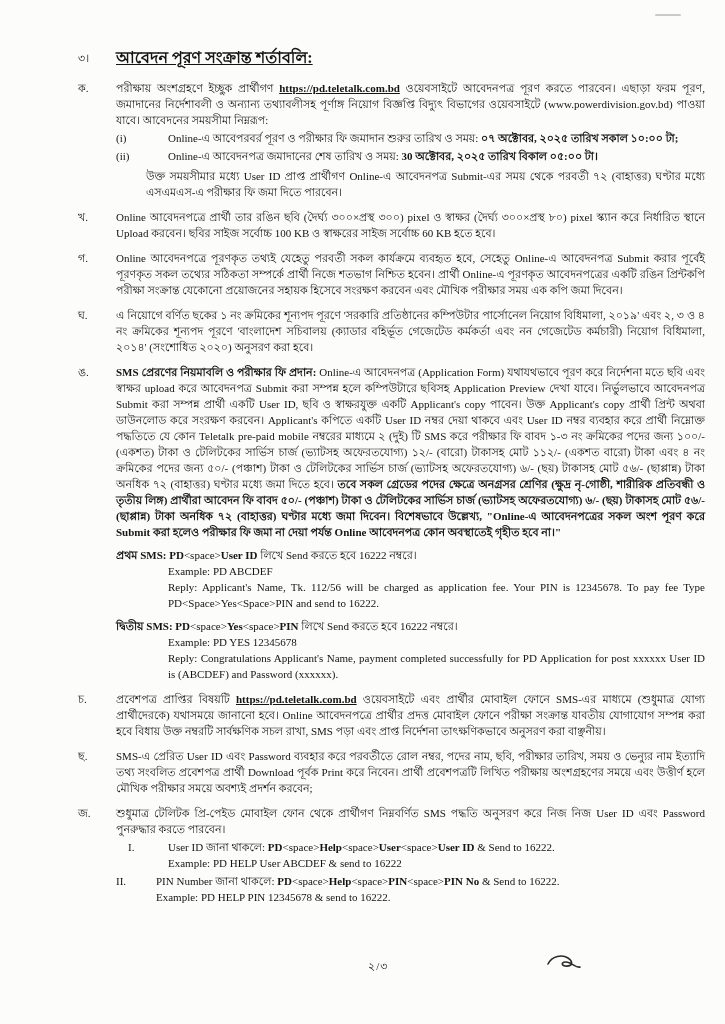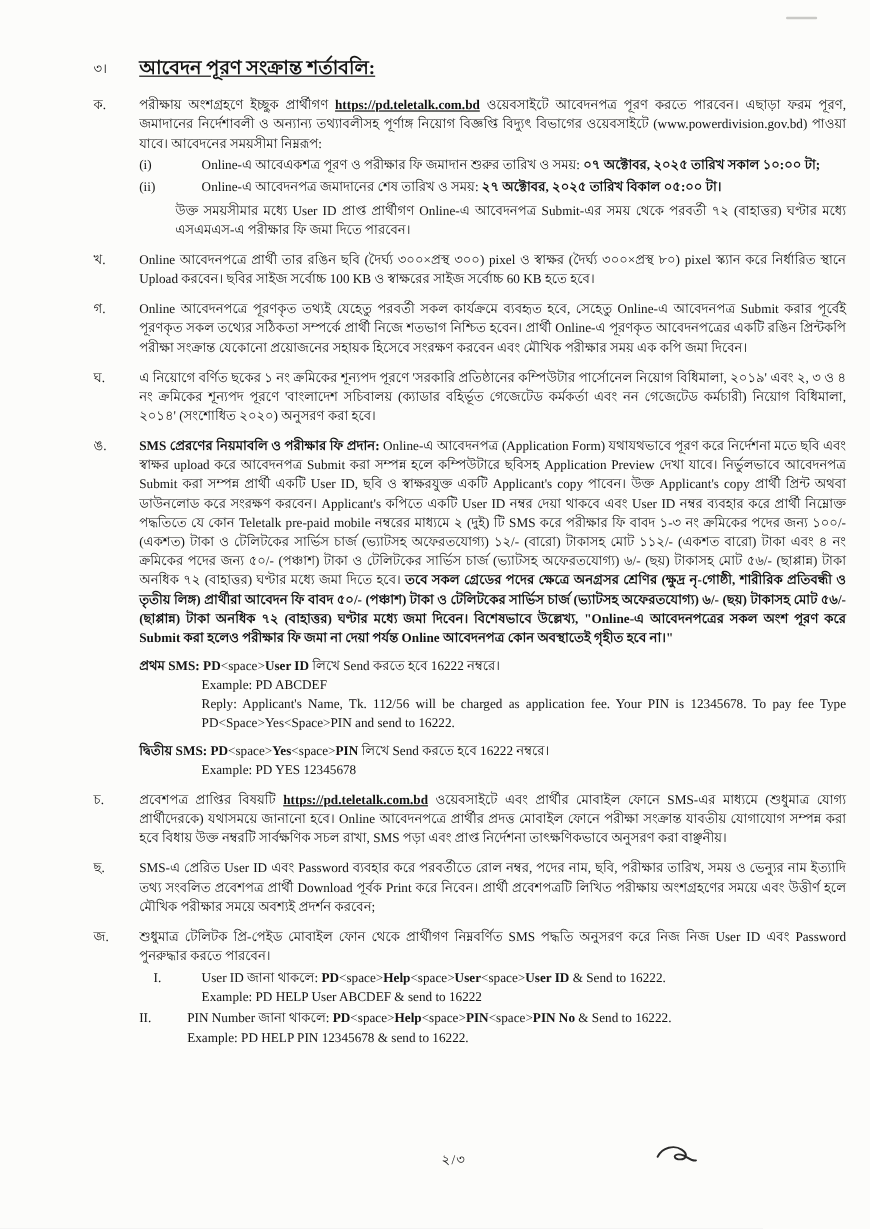--- a/index.html
+++ b/index.html
@@ -55,25 +55,25 @@
       <span class="lbl">৩।</span>
       <span class="bd"><span class="heading">আবেদন পূরণ সংক্রান্ত শর্তাবলি:</span></span>
     </div>
 
     <div class="row">
       <span class="lbl">ক.</span>
       <div class="bd">
         <div><span>পরীক্ষায় অংশগ্রহণে ইচ্ছুক প্রার্থীগণ </span><span class="b u">https://pd.teletalk.com.bd</span><span> ওয়েবসাইটে আবেদনপত্র পূরণ করতে পারবেন। এছাড়া ফরম পূরণ, জমাদানের নির্দেশাবলী ও অন্যান্য তথ্যাবলীসহ পূর্ণাঙ্গ নিয়োগ বিজ্ঞপ্তি বিদ্যুৎ বিভাগের ওয়েবসাইটে (www.powerdivision.gov.bd) পাওয়া যাবে। আবেদনের সময়সীমা নিম্নরূপ:</span></div>
         <div class="sub">
           <span class="num">(i)</span>
-          <span class="stext"><span>Online-এ আবেএকশত্র পূরণ ও পরীক্ষার ফি জমাদান শুরুর তারিখ ও সময়: </span><span class="b">০৭ অক্টোবর, ২০২৫ তারিখ সকাল ১০:০০ টা;</span></span>
+          <span class="stext"><span>Online-এ আবেপরবর্র পূরণ ও পরীক্ষার ফি জমাদান শুরুর তারিখ ও সময়: </span><span class="b">০৭ অক্টোবর, ২০২৫ তারিখ সকাল ১০:০০ টা;</span></span>
         </div>
         <div class="sub">
           <span class="num">(ii)</span>
-          <span class="stext"><span>Online-এ আবেদনপত্র জমাদানের শেষ তারিখ ও সময়: </span><span class="b">২৭ অক্টোবর, ২০২৫ তারিখ বিকাল ০৫:০০ টা।</span></span>
+          <span class="stext"><span>Online-এ আবেদনপত্র জমাদানের শেষ তারিখ ও সময়: </span><span class="b">30 অক্টোবর, ২০২৫ তারিখ বিকাল ০৫:০০ টা।</span></span>
         </div>
         <div class="note"><span>উক্ত সময়সীমার মধ্যে User ID প্রাপ্ত প্রার্থীগণ Online-এ আবেদনপত্র Submit-এর সময় থেকে পরবর্তী ৭২ (বাহাত্তর) ঘণ্টার মধ্যে এসএমএস-এ পরীক্ষার ফি জমা দিতে পারবেন।</span></div>
       </div>
     </div>
 
     <div class="row">
       <span class="lbl">খ.</span>
       <div class="bd"><span>Online আবেদনপত্রে প্রার্থী তার রঙিন ছবি (দৈর্ঘ্য ৩০০×প্রস্থ ৩০০) pixel ও স্বাক্ষর (দৈর্ঘ্য ৩০০×প্রস্থ ৮০) pixel স্ক্যান করে নির্ধারিত স্থানে Upload করবেন। ছবির সাইজ সর্বোচ্চ 100 KB ও স্বাক্ষরের সাইজ সর্বোচ্চ 60 KB হতে হবে।</span></div>
     </div>
 
@@ -94,20 +94,21 @@
 
         <div class="smsblock">
           <div class="sms-head"><span class="b">প্রথম SMS: </span><span class="b">PD</span><span>&lt;space&gt;</span><span class="b">User ID</span><span> লিখে Send করতে হবে 16222 নম্বরে।</span></div>
           <div class="sms-detail">Example: PD ABCDEF</div>
           <div class="sms-detail">Reply: Applicant's Name, Tk. 112/56 will be charged as application fee. Your PIN is 12345678. To pay fee Type PD&lt;Space&gt;Yes&lt;Space&gt;PIN and send to 16222.</div>
         </div>
 
         <div class="smsblock">
           <div class="sms-head"><span class="b">দ্বিতীয় SMS: </span><span class="b">PD</span><span>&lt;space&gt;</span><span class="b">Yes</span><span>&lt;space&gt;</span><span class="b">PIN</span><span> লিখে Send  করতে হবে 16222  নম্বরে।</span></div>
           <div class="sms-detail">Example: PD YES 12345678</div>
+          <div class="sms-detail">Reply: Congratulations Applicant's Name, payment completed successfully for PD Application for post xxxxxx User ID is (ABCDEF) and Password (xxxxxx).</div>
         </div>
       </div>
     </div>
 
     <div class="row">
       <span class="lbl">চ.</span>
       <div class="bd"><span>প্রবেশপত্র প্রাপ্তির বিষয়টি </span><span class="b u">https://pd.teletalk.com.bd</span><span>  ওয়েবসাইটে এবং প্রার্থীর মোবাইল ফোনে SMS-এর মাধ্যমে (শুধুমাত্র যোগ্য প্রার্থীদেরকে) যথাসময়ে জানানো হবে। Online আবেদনপত্রে প্রার্থীর প্রদত্ত মোবাইল ফোনে পরীক্ষা সংক্রান্ত যাবতীয় যোগাযোগ সম্পন্ন করা হবে বিধায় উক্ত নম্বরটি সার্বক্ষণিক সচল রাখা, SMS পড়া এবং প্রাপ্ত নির্দেশনা তাৎক্ষণিকভাবে অনুসরণ করা বাঞ্ছনীয়।</span></div>
     </div>
 
     <div class="row">

